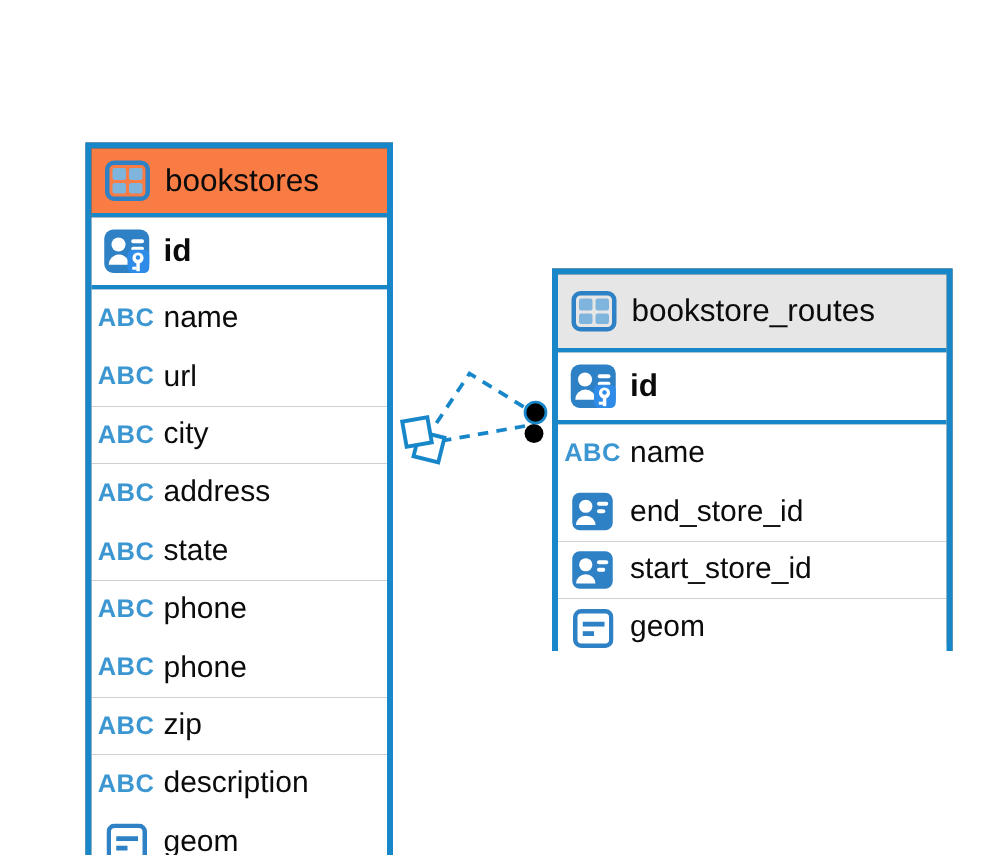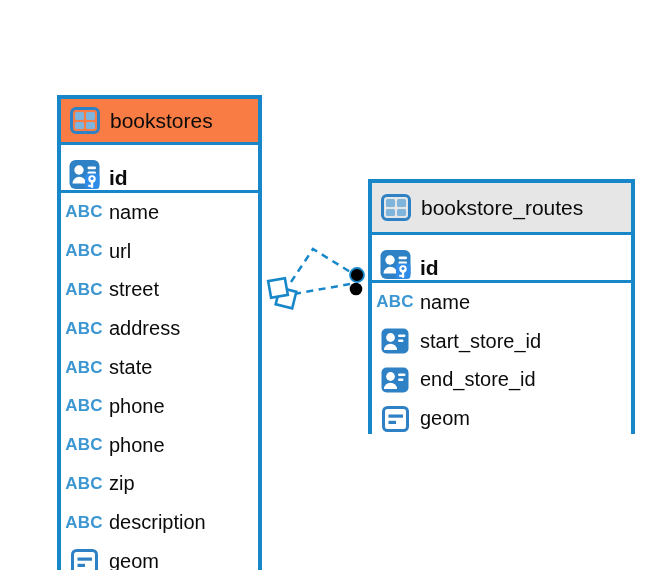--- a/index.html
+++ b/index.html
@@ -9,21 +9,21 @@
   .er-table{position:absolute;background:#404040;border:4px solid #1787c9;
     box-sizing:border-box;z-index:2;margin-top:36px;}
   #table-bookstores{left:57px;top:59px;width:205px;height:489px;}
   #table-routes{left:368px;top:143px;width:267px;height:255px;}
 
   .tbl-header{display:flex;align-items:center;gap:9px;padding-left:8px;
     border-bottom:3px solid #1787c9;font-size:21px;color:#0b0b0b;box-sizing:border-box;}
   #table-bookstores .tbl-header{height:46px;background:#f87c43;}
   #table-routes .tbl-header{height:52px;background:#e7e6e6;}
 
-  .pk-row{display:flex;align-items:flex-end;gap:9px;padding-left:7px;height:48px;
+  .pk-row{display:flex;align-items:center;gap:9px;padding-left:7px;height:48px;
     border-bottom:3px solid #1787c9;font-weight:bold;font-size:21px;color:#0b0b0b;
     box-sizing:border-box;background:#fff;}
 
   .col-row{display:flex;align-items:center;gap:9px;padding-left:7px;height:38.8px;
     font-size:20px;color:#0b0b0b;background:#fff;}
 
   .icon-slot{width:32px;min-width:32px;display:flex;align-items:center;justify-content:center;}
 
   
   .tbl-icon{width:30px;height:27px;border:3px solid #2e81c4;border-radius:6px;
@@ -98,21 +98,21 @@
     <div class="col-row">
       <span class="icon-slot">
           <span class="abc-icon">ABC</span>
         </span>
       <span>url</span>
     </div>
     <div class="col-row">
       <span class="icon-slot">
           <span class="abc-icon">ABC</span>
         </span>
-      <span>street</span>
+      <span>city</span>
     </div>
     <div class="col-row">
       <span class="icon-slot">
           <span class="abc-icon">ABC</span>
         </span>
       <span>address</span>
     </div>
     <div class="col-row">
       <span class="icon-slot">
           <span class="abc-icon">ABC</span>
@@ -195,33 +195,33 @@
     <div class="col-row">
       <span class="icon-slot">
         <svg width="28" height="26" viewBox="0 0 28 26">
           <rect x="0.5" y="0.5" width="27" height="25" rx="5" fill="#2e81c4"></rect>
           <circle cx="9.5" cy="9.5" r="4.4" fill="#ffffff"></circle>
           <path d="M3 22 a 6.5 6.2 0 0 1 13 0 z" fill="#ffffff"></path>
           <rect x="17" y="6.5" width="7.5" height="2.6" rx="1.3" fill="#ffffff"></rect>
           <rect x="17" y="11.5" width="5.5" height="2.6" rx="1.3" fill="#ffffff"></rect>
         </svg>
       </span>
-      <span>start_store_id</span>
+      <span>end_store_id</span>
     </div>
     <div class="col-row">
       <span class="icon-slot">
         <svg width="28" height="26" viewBox="0 0 28 26">
           <rect x="0.5" y="0.5" width="27" height="25" rx="5" fill="#2e81c4"></rect>
           <circle cx="9.5" cy="9.5" r="4.4" fill="#ffffff"></circle>
           <path d="M3 22 a 6.5 6.2 0 0 1 13 0 z" fill="#ffffff"></path>
           <rect x="17" y="6.5" width="7.5" height="2.6" rx="1.3" fill="#ffffff"></rect>
           <rect x="17" y="11.5" width="5.5" height="2.6" rx="1.3" fill="#ffffff"></rect>
         </svg>
       </span>
-      <span>end_store_id</span>
+      <span>start_store_id</span>
     </div>
     <div class="col-row">
       <span class="icon-slot">
         <svg width="27" height="26" viewBox="0 0 27 26">
           <rect x="1.5" y="1.5" width="24" height="23" rx="4" fill="#ffffff" stroke="#2e81c4" stroke-width="3"></rect>
           <rect x="6.5" y="8.5" width="14.5" height="3.2" fill="#2e81c4"></rect>
           <rect x="6.5" y="14.8" width="7.5" height="3.2" fill="#2e81c4"></rect>
         </svg>
       </span>
       <span>geom</span>

